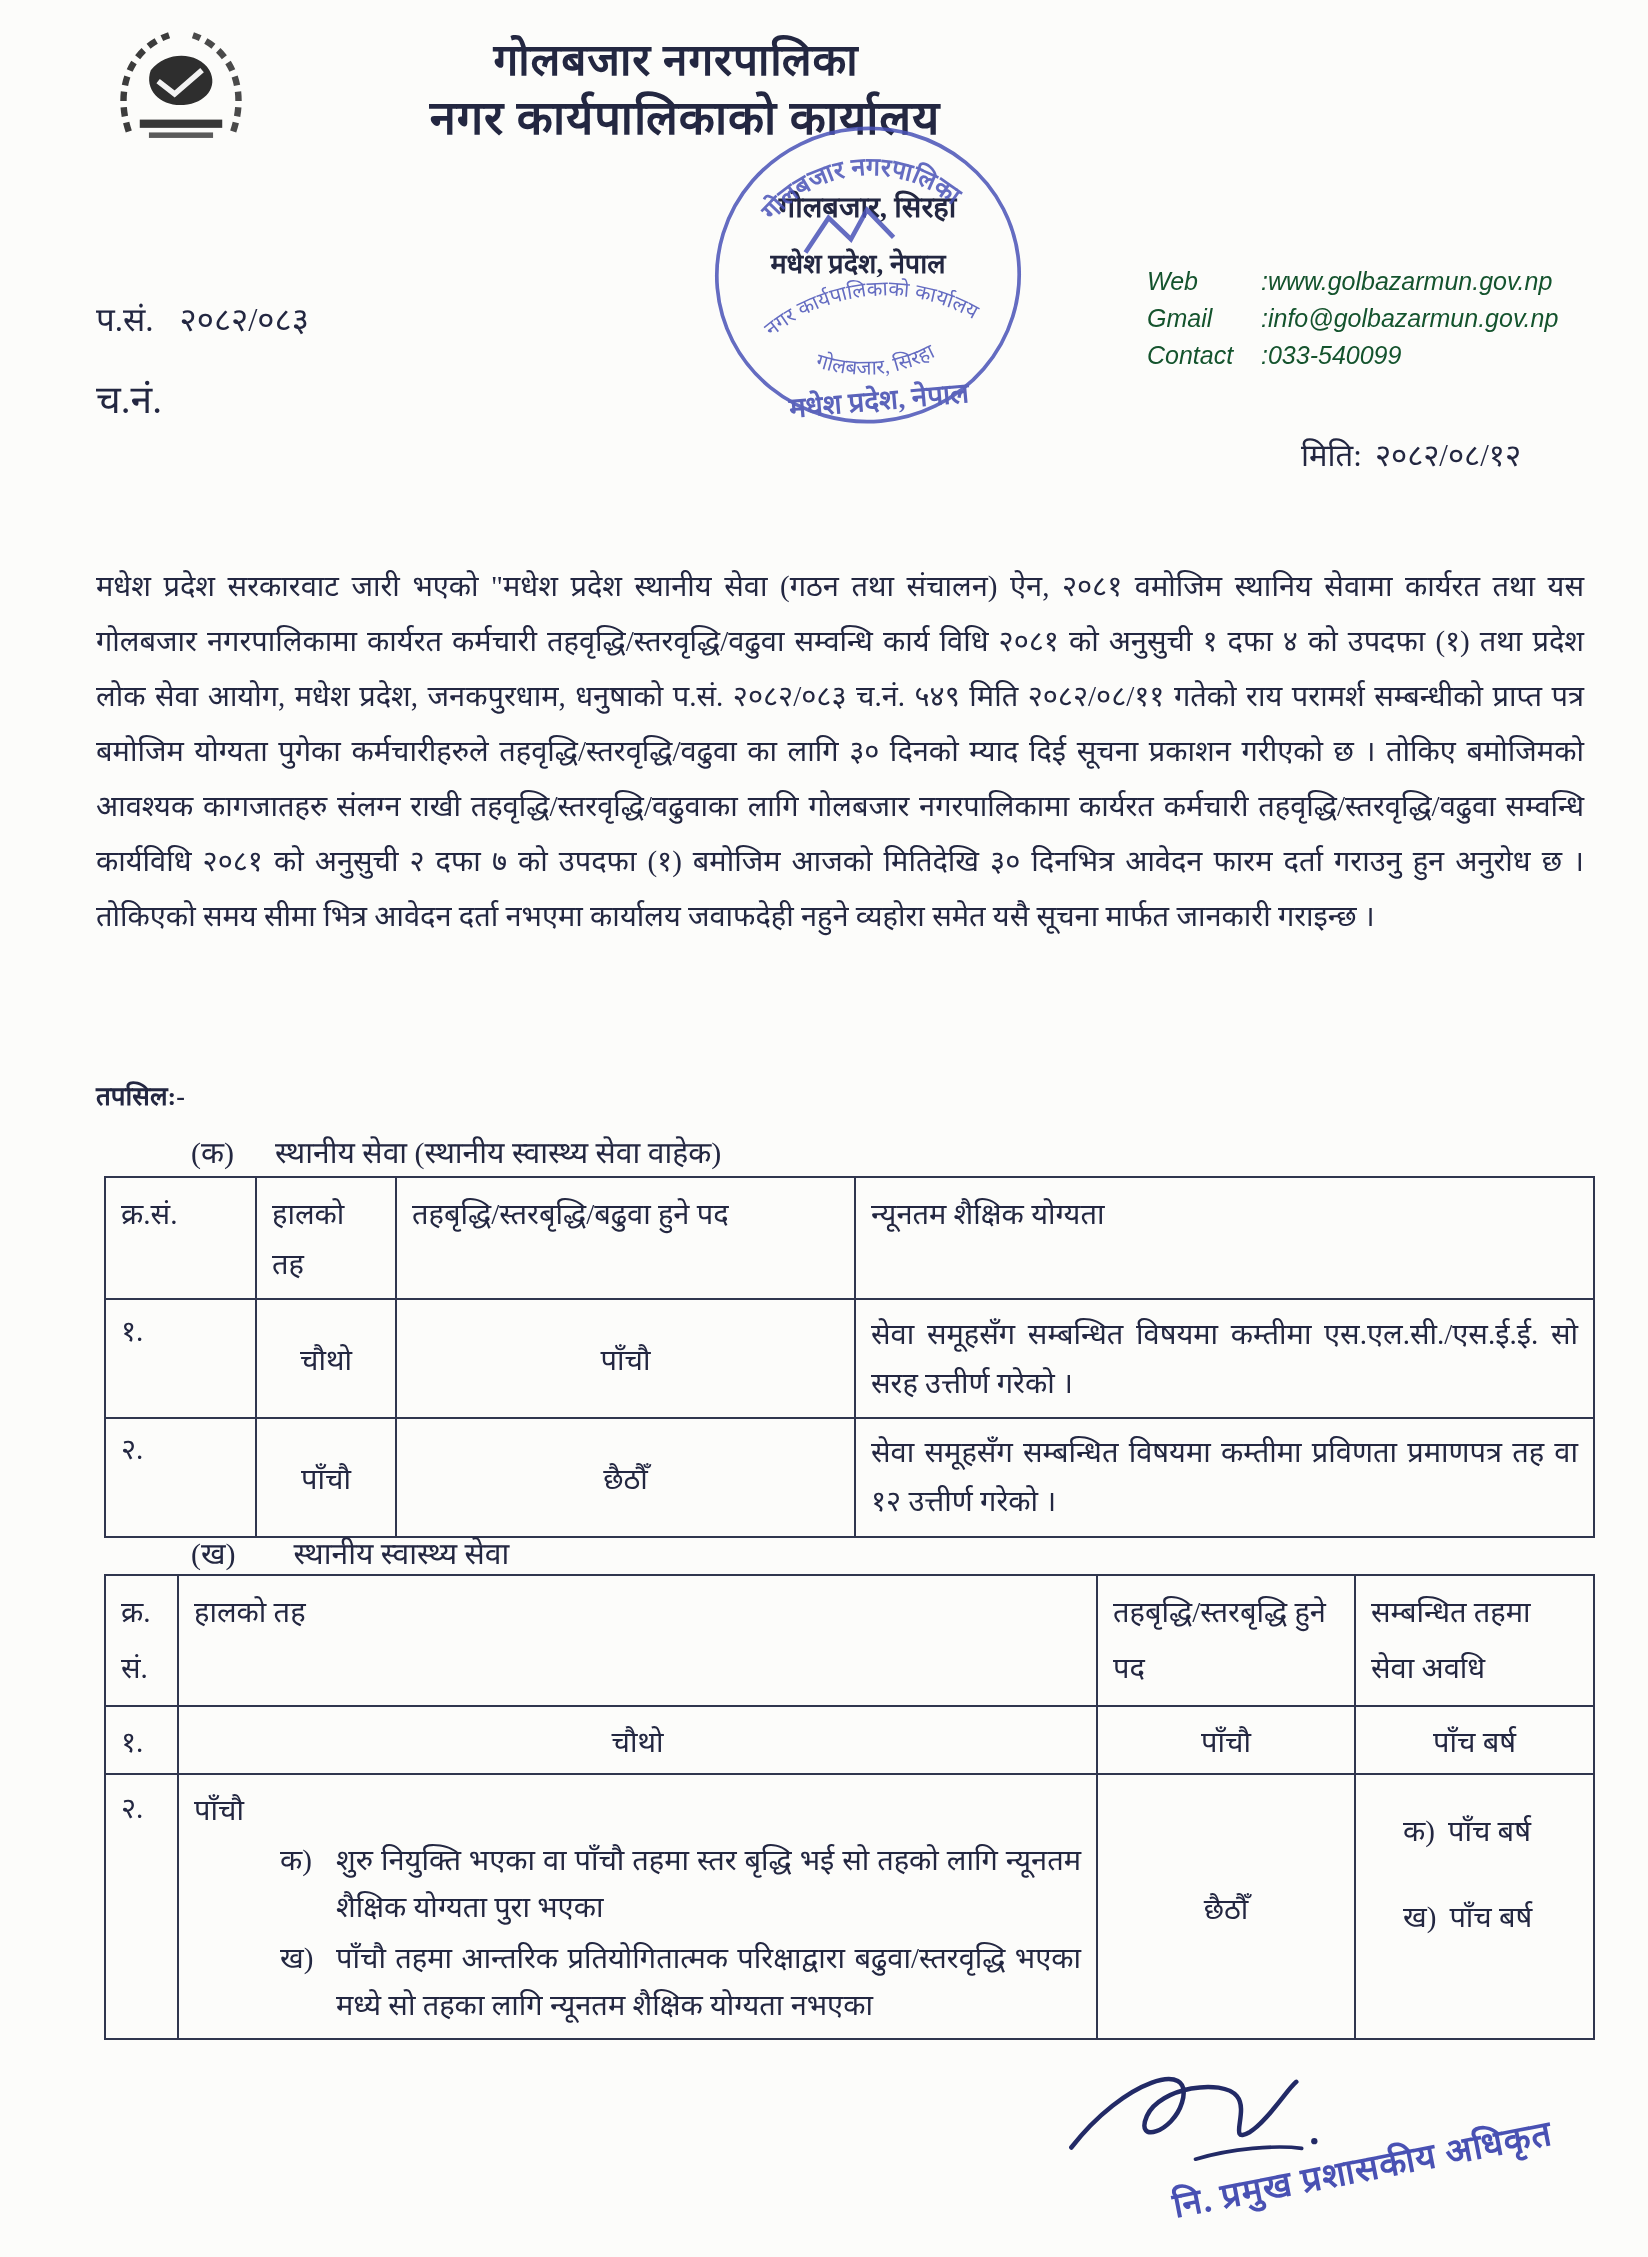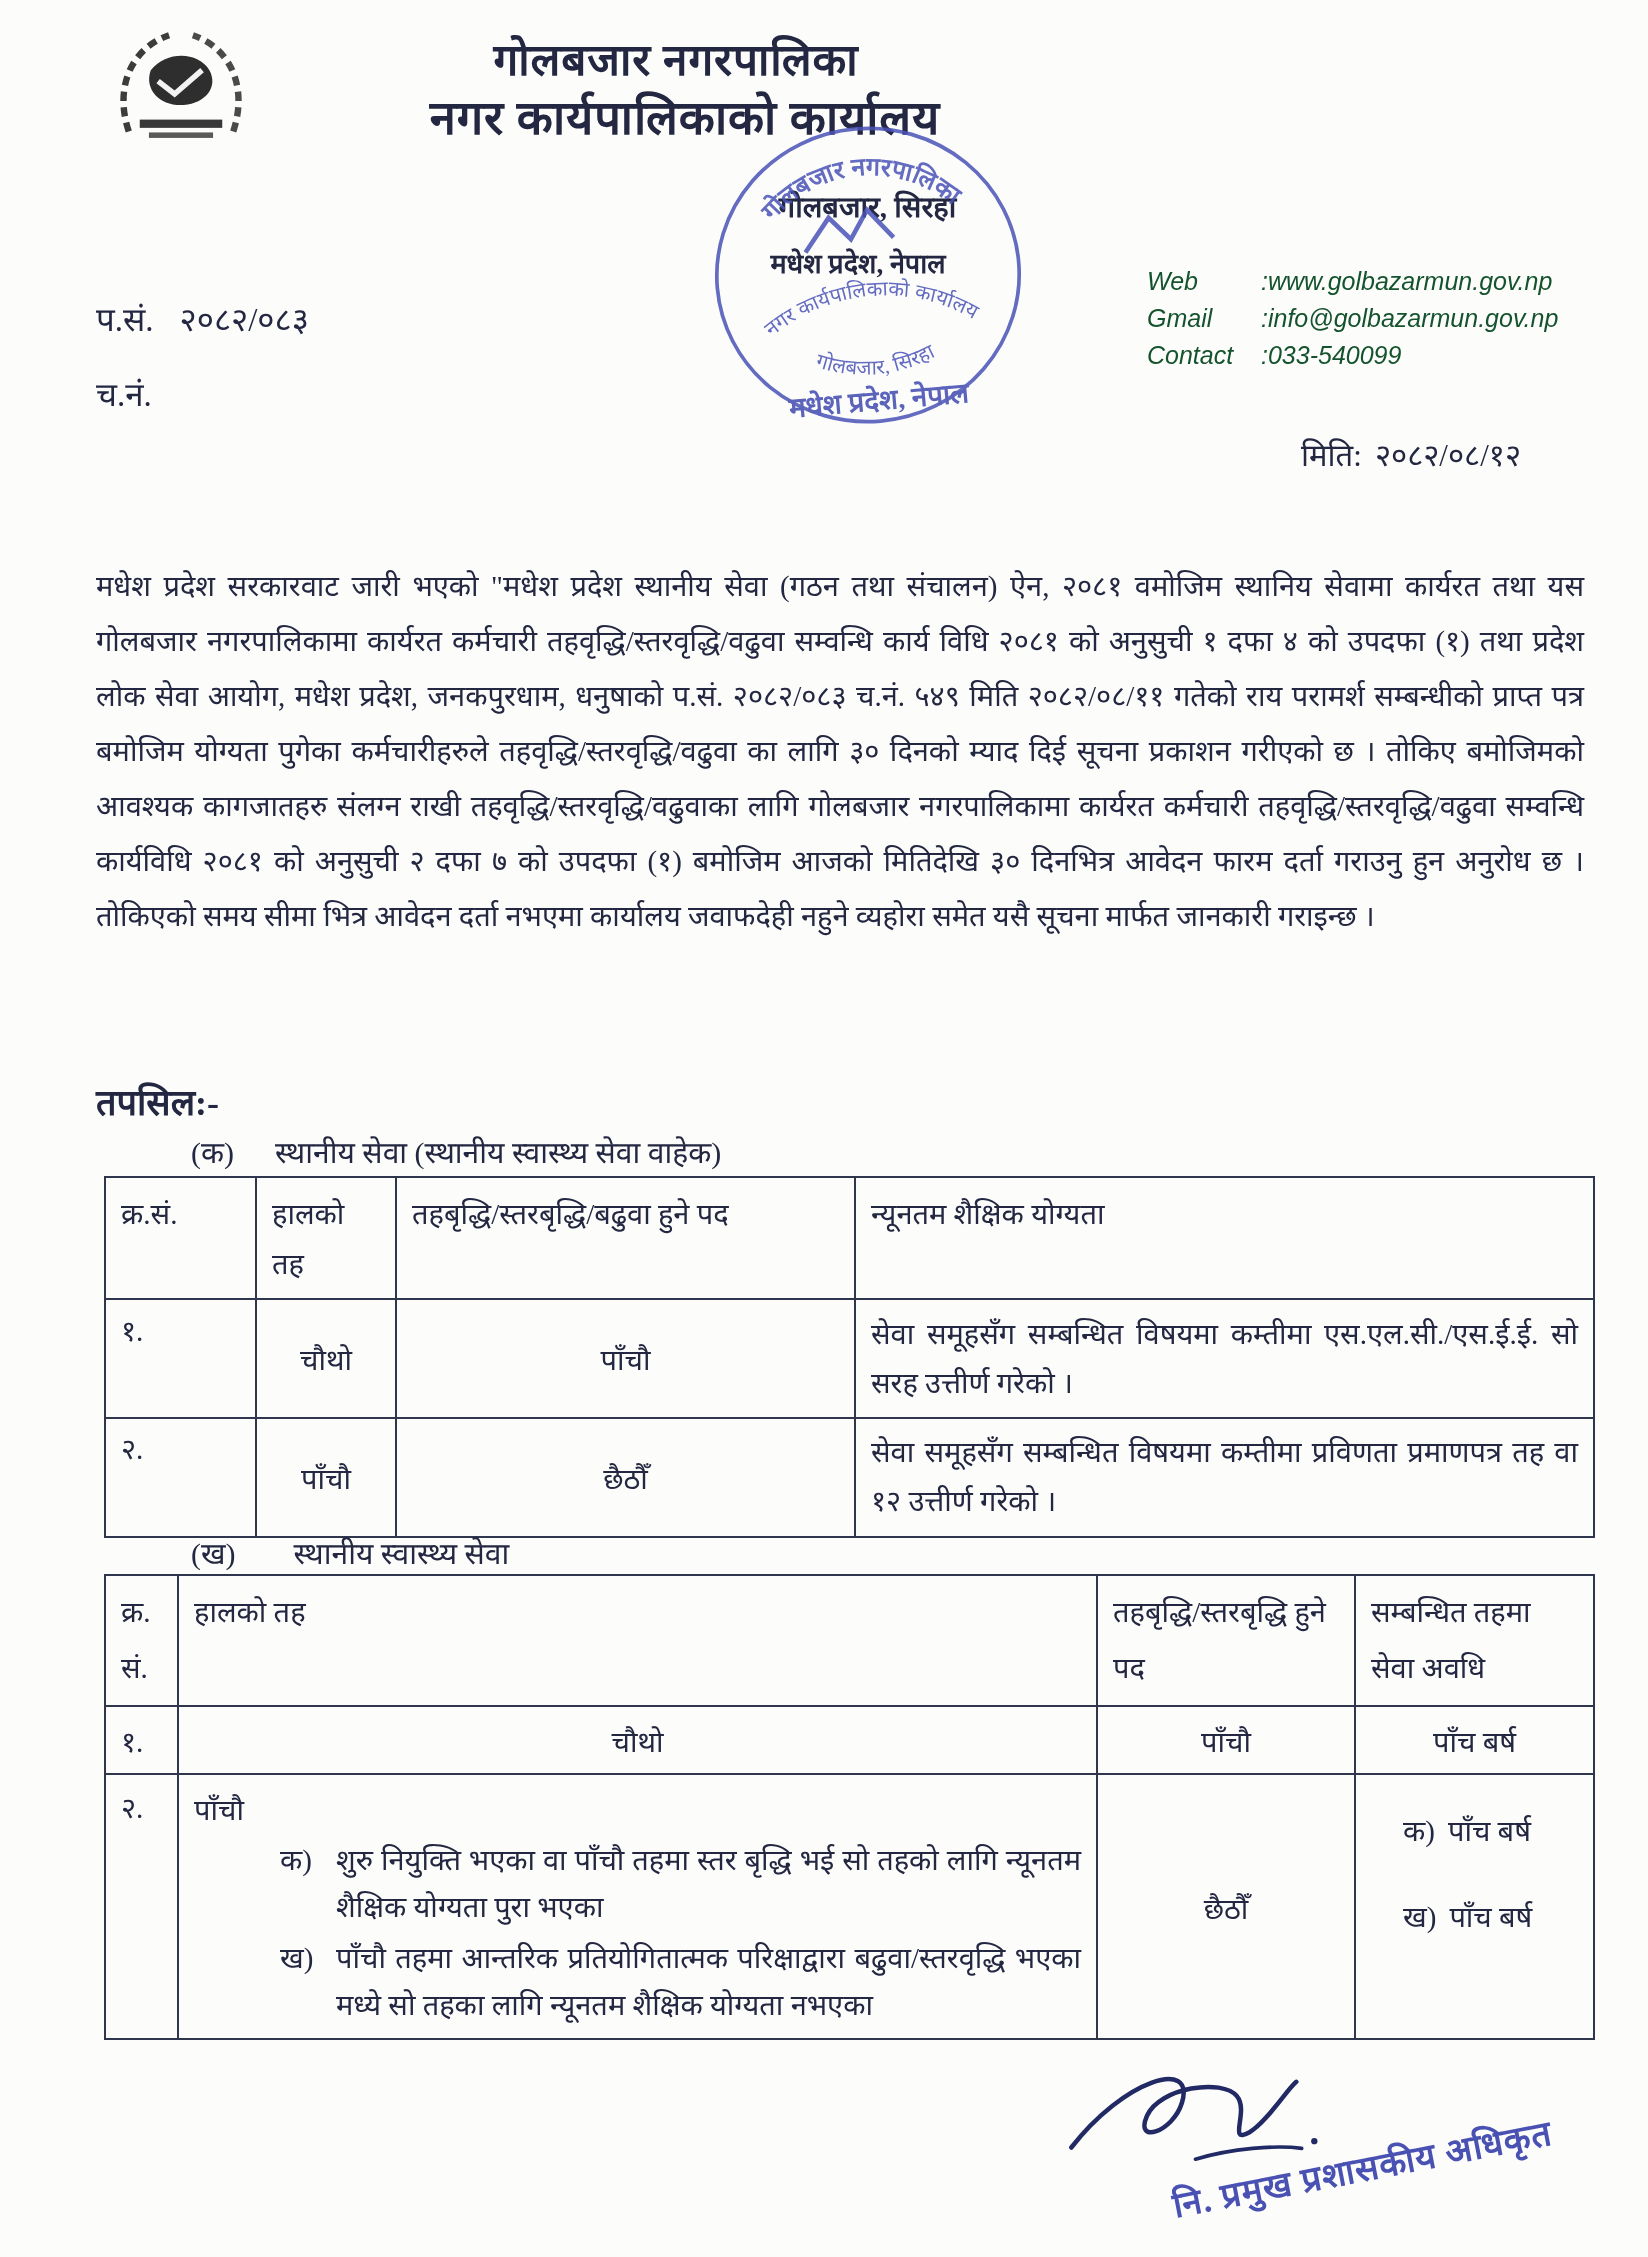--- a/index.html
+++ b/index.html
@@ -17,31 +17,31 @@
   .addr2{top:244px;left:597px;width:522px;text-align:center;font-size:27px;font-weight:600;}
   .logo{top:17px;left:101px;width:160px;height:142px;}
   .stamp{top:108px;left:701px;width:334px;height:334px;opacity:.85;transform:rotate(-5deg);}
   
   .contact{top:263px;left:1147px;font-family:"Liberation Sans","DejaVu Sans",sans-serif;
            font-style:italic;font-size:25px;line-height:37px;color:#14532d;}
   .c-row{display:flex;}
   .c-lbl{width:114px;}
   
   .ref1{top:296px;left:96px;font-size:33px;}
-  .ref2{top:371px;left:96px;font-size:33px;}
+  .ref2{top:371px;left:96px;font-size:39px;}
   .lbl-gap{display:inline-block;width:26px;}
   .date{top:433px;left:1301px;font-size:31px;}
   .date .dv{margin-left:13px;}
   
   .subject{top:490px;left:387px;font-size:32px;font-weight:600;
            border-bottom:2.3px solid #232741;padding:0 5.6px 5.6px 5.6px;}
   
   .bodytext{top:559px;left:96px;width:1488px;font-size:29px;line-height:55px;
             text-align:justify;}
-  .tapasil{top:1077px;left:96px;font-size:36px;font-weight:600;}
+  .tapasil{top:1077px;left:96px;font-size:26px;font-weight:600;}
   .sectitle{font-size:30px;font-weight:500;display:flex;gap:41px;}
   .secA{top:1131px;left:191px;}
   .secB{top:1532px;left:191px;}
   .secB .st-t{margin-left:17px;}
   
   table{border-collapse:collapse;table-layout:fixed;}
   .doc-table{position:absolute;left:96px;width:1489px;font-size:29px;margin-left:8px;}
   .tblA{top:1176px;}
   .tblB{top:1574px;}
   .doc-table td,.doc-table th{border:2.3px solid #30364e;vertical-align:top;

